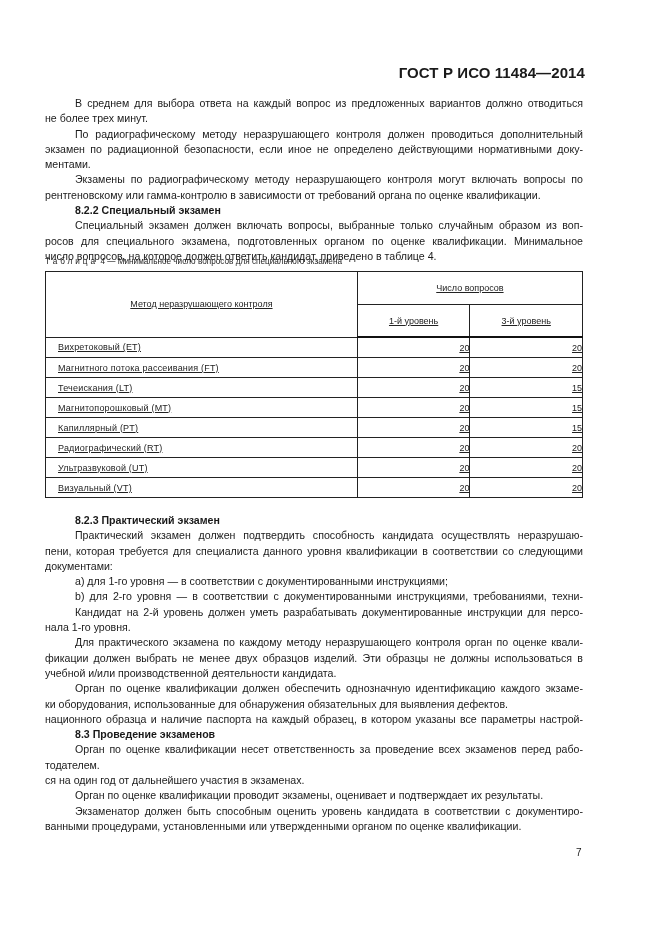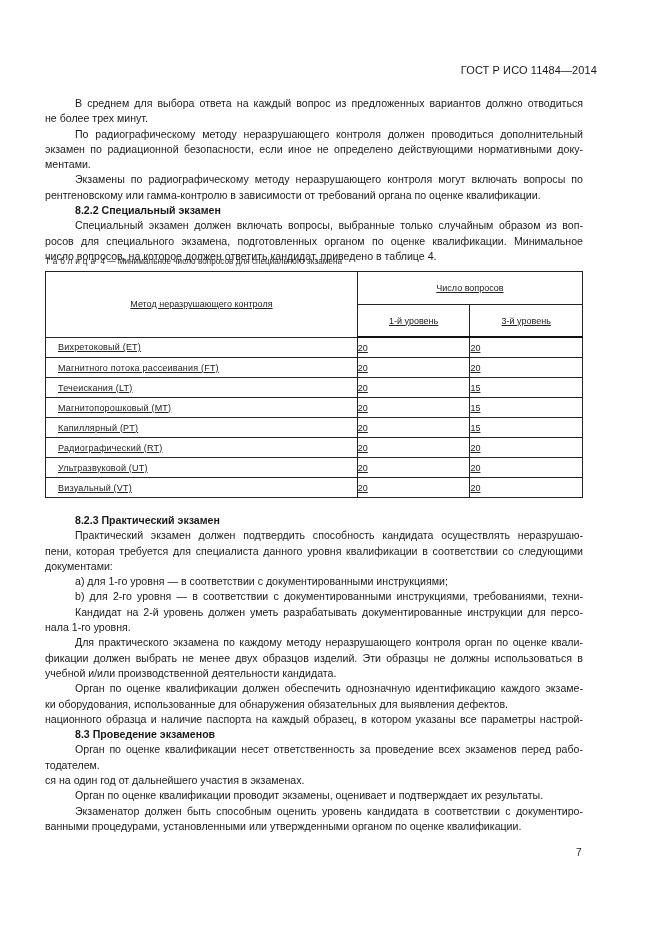--- a/index.html
+++ b/index.html
@@ -1,34 +1,34 @@
 <!DOCTYPE html>
 <html><head>
 <meta charset="utf-8">
 <style>
   html, body { margin: 0; padding: 0; background: #ffffff; }
   body { width: 661px; height: 936px; position: relative; overflow: hidden;
          font-family: "Liberation Sans", sans-serif; color: #1a1a1a; }
-  .header { position: absolute; top: 64px; right: 64px; font-weight: normal; font-size: 11px; letter-spacing: 0.1px; }
+  .header { position: absolute; top: 64px; right: 76px; font-weight: bold; font-size: 15px; letter-spacing: 0.1px; }
   .block { position: absolute; left: 45px; width: 538px; font-size: 10.6px; line-height: 15.3px; }
   .line { display: block; white-space: nowrap; text-align: justify; text-align-last: justify; height: 15.3px; }
   .line.last { text-align-last: left; }
   .ind { padding-left: 30px; }
   .h { font-weight: bold; padding-left: 30px; text-align-last: left; }
   .caption { position: absolute; left: 45px; top: 257px; font-size: 8.2px; color: #222; white-space: nowrap; }
   .caption .sp { letter-spacing: 3px; margin-top: 44px; }
   table.t { position: absolute; left: 45px; top: 271px; width: 538px; border-collapse: collapse; font-size: 9px; color: #222; }
   table.t td { border: 1px solid #222; padding: 0; text-decoration: underline; }
   table.t .hdr-method { width: 312px; text-align: center; height: 64px; }
   table.t .hdr-group { text-align: center; height: 32px; }
   table.t .hdr-lvl { text-align: center; height: 31px; width: 112px; }
   table.t tr.head-last td { border-bottom: 2.5px solid #111; }
   table.t tr.row td { height: 19px; }
   table.t td.m { padding-left: 12px; text-align: left; letter-spacing: 0.2px; }
-  table.t td.v { text-align: left; }
+  table.t td.v { text-align: right; }
   .pagenum { position: absolute; left: 576px; top: 847px; font-size: 10px; }
 </style>
 </head>
 <body>
 
 <div class="header">ГОСТ Р ИСО 11484—2014</div>
 
 <div class="block" style="top:96px;">
   <span class="line ind">В среднем для выбора ответа на каждый вопрос из предложенных вариантов должно отводиться</span>
   <span class="line last">не более трех минут.</span>

